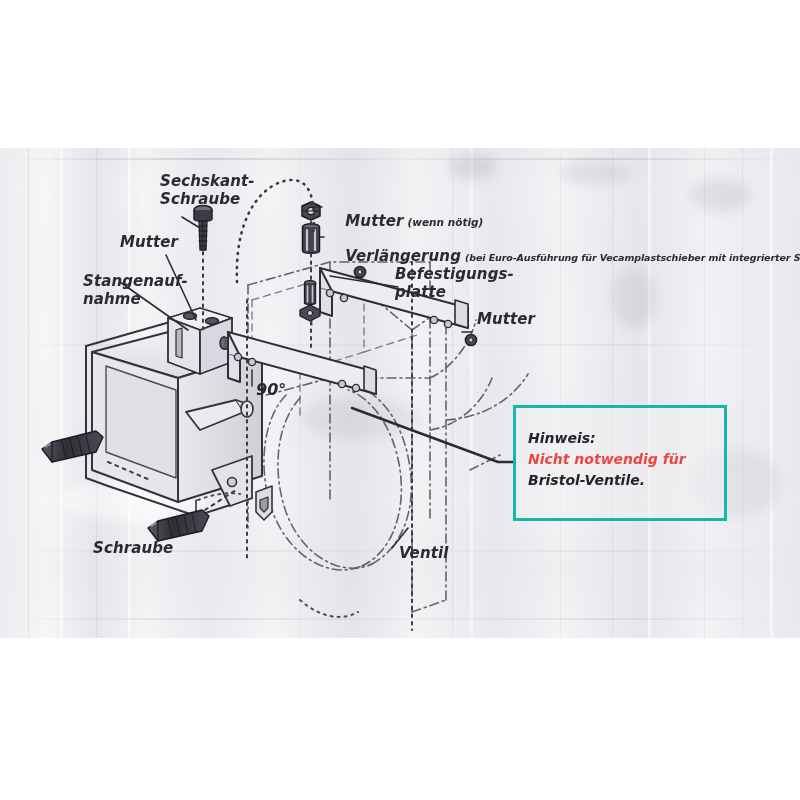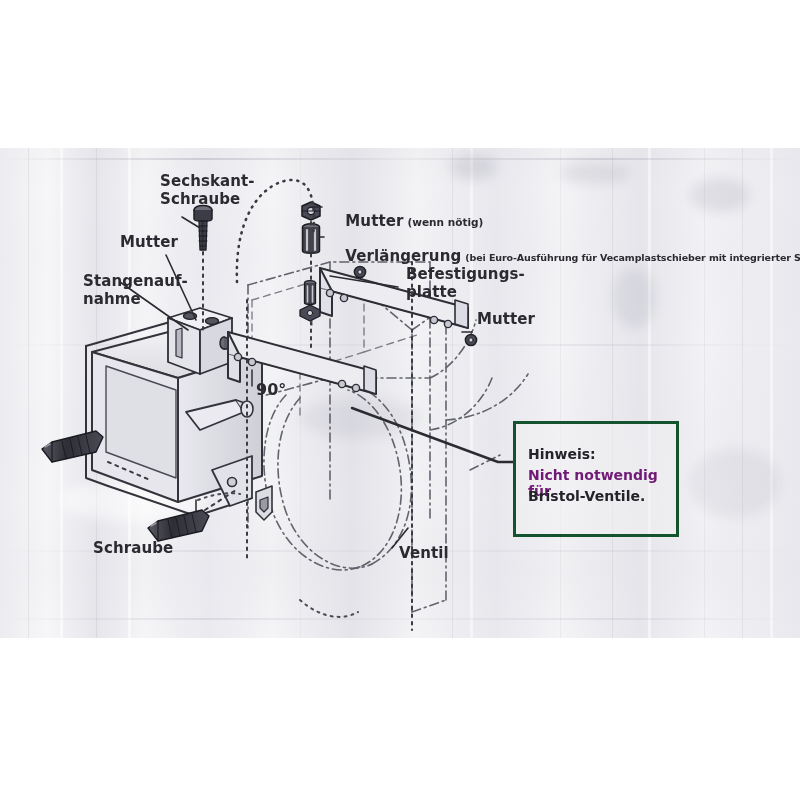--- a/index.html
+++ b/index.html
@@ -1,20 +1,20 @@
 <!DOCTYPE html>
 <html><head>
 <meta charset="utf-8">
 <title>Technische Montagezeichnung</title>
 <style>
   html,body{margin:0;padding:0;background:#ffffff;}
   body{width:800px;height:800px;overflow:hidden;
        font-family:"DejaVu Sans","Liberation Sans",sans-serif;}
 
-  #stage{position:relative;width:800px;height:800px;background:#ffffff;}
+  #stage{position:relative;width:800px;height:800px;background:#ffffff;font-style:italic;}
 
   
   #scan{
     position:absolute;left:0;top:148px;width:800px;height:490px;
     background:
       linear-gradient(90deg,
         rgba(236,236,240,.95) 0%,
         rgba(248,248,250,.7) 6%,
         rgba(228,228,234,.9) 12%,
         rgba(246,246,248,.6) 18%,
@@ -45,24 +45,24 @@
   #art{position:absolute;left:0;top:0;width:800px;height:800px;}
 
   
   .lbl{position:absolute;color:#2a2a30;line-height:1.18;white-space:pre;}
   .l-main{font-size:15px;font-weight:600;letter-spacing:.1px;}
   .l-small{font-size:10.5px;font-weight:600;}
   .l-tiny{font-size:9.5px;font-weight:600;letter-spacing:-.1px;}
   .l-deg{font-size:16px;font-weight:600;}
 
   
-  #notebox{position:absolute;left:513px;top:421px;width:160px;height:110px;
-           border:3px solid #14532d;background:rgba(240,240,243,.55);}
+  #notebox{position:absolute;left:513px;top:405px;width:160px;height:110px;
+           border:3px solid #14b8a6;background:rgba(240,240,243,.55);padding-left:48px;}
   #notebox .nb-t{position:absolute;left:12px;top:22px;font-size:14px;font-weight:700;color:#232329;}
-  #notebox .nb-l1{position:absolute;left:12px;top:43px;font-size:14px;font-weight:600;color:#701a75;}
+  #notebox .nb-l1{position:absolute;left:12px;top:43px;font-size:14px;font-weight:600;color:#ef4444;}
   #notebox .nb-l2{position:absolute;left:12px;top:64px;font-size:14px;font-weight:600;color:#232329;}
 </style>
 </head>
 <body>
 
 <div id="stage">
 
   <div id="scan">
     <div class="streak" style="left:28px;"></div>
     <div class="streak w" style="left:60px;"></div>
@@ -320,21 +320,21 @@
     <span class="l-main">Mutter</span><span class="l-small" style="margin-left:4px;">(wenn nötig)</span>
   </div>
 
   <div class="lbl l-main" style="left:83px;top:273px;"><span>Stangenauf-</span>
 <span>nahme</span></div>
 
   <div class="lbl" style="left:325px;top:228px;">
     <span class="l-main">Verlängerung</span><span class="l-tiny" style="margin-left:4px;">(bei Euro-Ausführung für Vecamplastschieber mit integrierter Schraube)</span>
   </div>
 
-  <div class="lbl l-main" style="left:406px;top:266px;"><span>Befestigungs-</span>
+  <div class="lbl l-main" style="left:395px;top:266px;"><span>Befestigungs-</span>
 <span>platte</span></div>
 
   <div class="lbl l-main" style="left:477px;top:311px;">Mutter</div>
 
   <div class="lbl l-deg" style="left:256px;top:381px;">90°</div>
 
   <div class="lbl l-main" style="left:93px;top:540px;">Schraube</div>
 
   <div class="lbl l-main" style="left:399px;top:545px;text-align:right;">Ventil</div>
 

